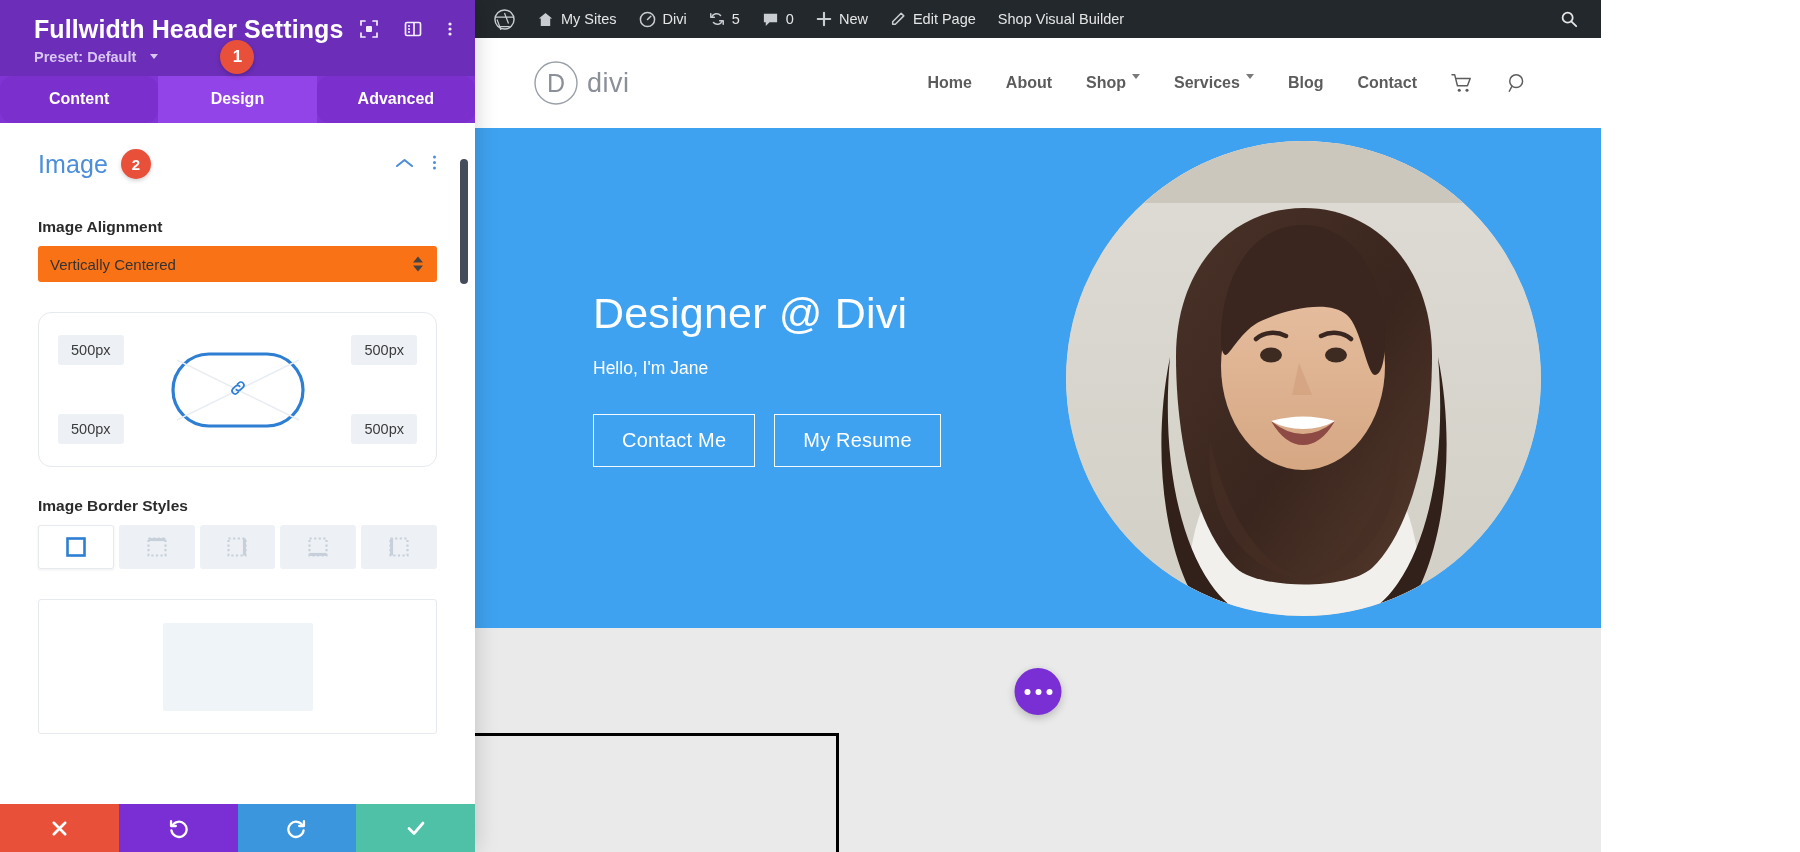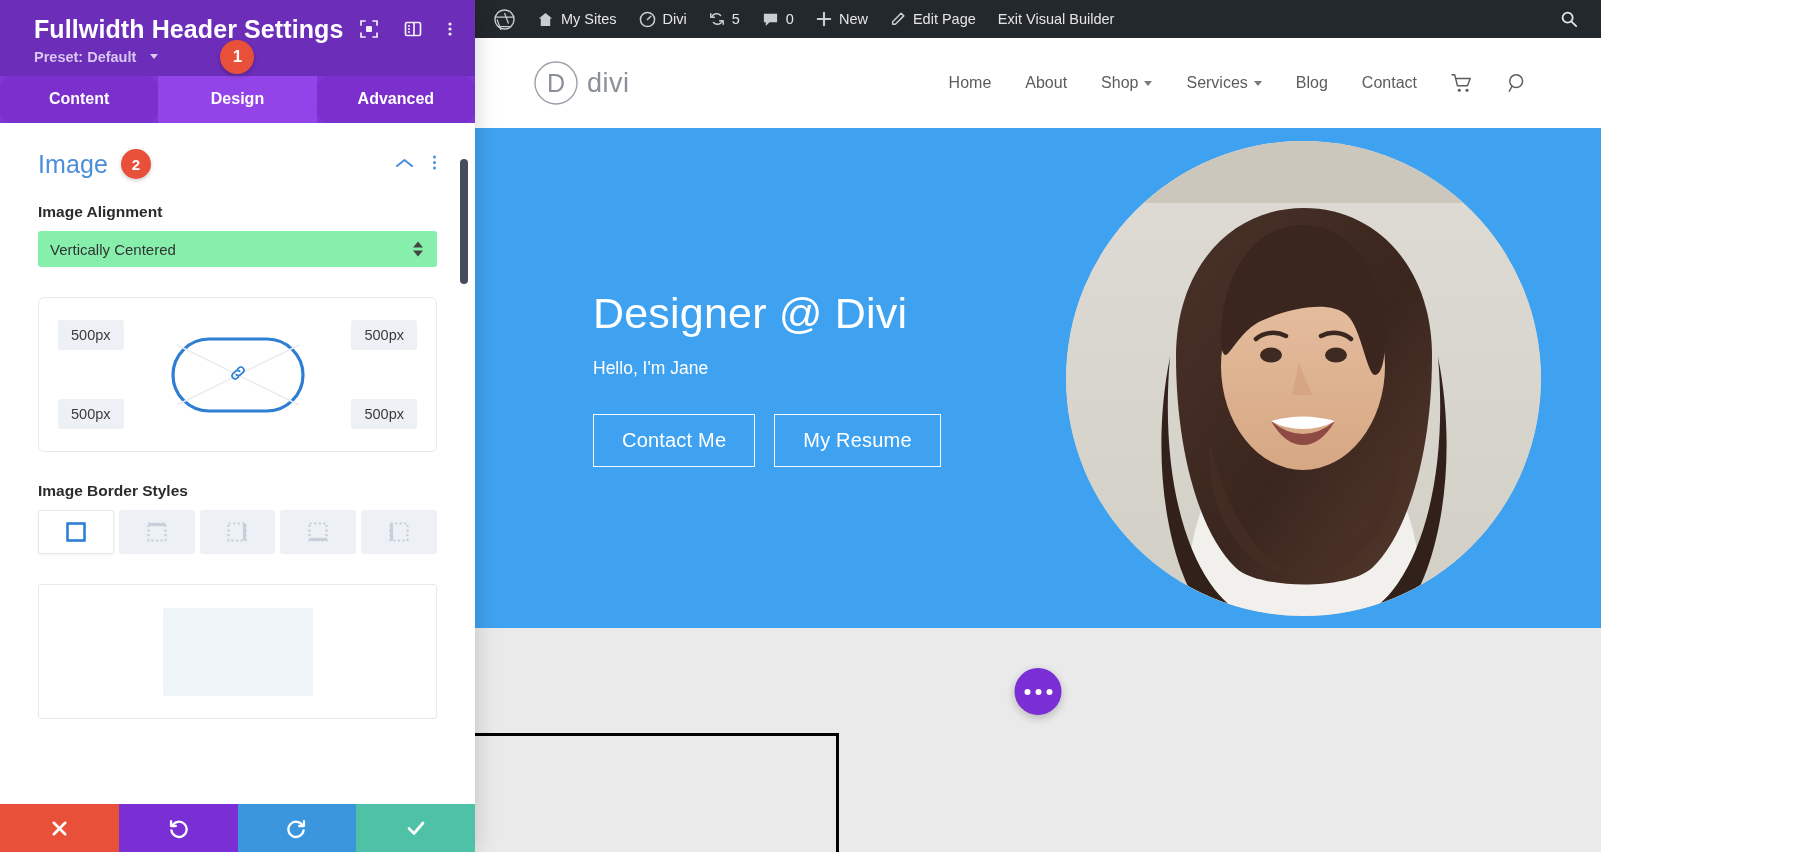--- a/index.html
+++ b/index.html
@@ -49,51 +49,51 @@
     display: flex; align-items: center; justify-content: center;
     box-shadow: 0 2px 5px rgba(0,0,0,.22); z-index: 5;
   }
 
   .panel-body {
     flex: 1; overflow: hidden; position: relative; background: #fff;
     padding: 0; 
   }
   .panel-scroll { padding: 26px 38px 20px 38px; height: 100%; position: relative; }
 
-  .section-head { display: flex; align-items: center; margin-bottom: 24px; }
+  .section-head { display: flex; align-items: center; margin-bottom: 39px; }
   .section-title {
     color: #4C8EDA; font-size: 25px; font-weight: 400; letter-spacing: .1px;
   }
   .num-badge {
     width: 30px; height: 30px; border-radius: 50%; background: #E8503A;
     color: #fff; font-size: 15px; font-weight: 700; display: flex;
     align-items: center; justify-content: center; margin-left: 13px;
     box-shadow: 0 2px 4px rgba(0,0,0,.18); flex: none;
   }
   .section-head-actions { margin-left: auto; display: flex; align-items: center; gap: 18px; }
 
   .field-label {
     font-size: 15.5px; color: #2B2B2B; font-weight: 600; margin-bottom: 10px;
     display: flex; align-items: center;
   }
   .select-box {
-    height: 36px; background: #86efac; border: none; border-radius: 3px;
+    height: 36px; background: #f97316; border: none; border-radius: 3px;
     display: flex; align-items: center; padding: 0 12px; font-size: 15px;
     color: #333; position: relative; cursor: pointer; margin-bottom: 30px;
   }
   .select-arrows {
     position: absolute; right: 14px; top: 50%; transform: translateY(-50%);
     display: flex; flex-direction: column; gap: 3px; align-items: center;
   }
   .ar-up { width:0;height:0;border-left:5px solid transparent;border-right:5px solid transparent;border-bottom:6px solid #444; }
   .ar-dn { width:0;height:0;border-left:5px solid transparent;border-right:5px solid transparent;border-top:6px solid #444; }
 
   
   .corners-box {
-    border: 1px solid #E6E9ED; border-radius: 6px; padding: 18px 8px;
+    border: 1px solid #E6E9ED; border-radius: 13px; padding: 18px 8px;
     margin-bottom: 30px; position: relative; height: 155px;
   }
   .corner-pill {
     position: absolute; background: #EDF1F5; border-radius: 3px;
     font-size: 14.5px; color: #3B3B3B; padding: 7px 13px; cursor: text;
   }
   .c-tl { top: 22px; left: 19px; }
   .c-tr { top: 22px; right: 19px; }
   .c-bl { bottom: 22px; left: 19px; }
   .c-br { bottom: 22px; right: 19px; }
@@ -147,21 +147,21 @@
 
   .site-header {
     height: 90px; background: #fff; display: flex; align-items: center;
     padding: 0 55px 0 58px; box-shadow: 0 1px 0 rgba(0,0,0,.04);
   }
   .logo { display: flex; align-items: center; gap: 8px; }
   .logo-text { font-size: 27px; color: #8B8F98; font-weight: 300; letter-spacing: .5px; }
   .nav { margin-left: auto; display: flex; align-items: center; gap: 0; }
   .nav-item {
     font-size: 16px; color: #5C5C5C; padding: 0 17px; cursor: pointer;
-    display: flex; align-items: center; gap: 6px; white-space: nowrap;
+    display: flex; align-items: flex-start; gap: 6px; white-space: nowrap; font-weight: bold;
   }
   .nav-caret { width:0;height:0;border-left:4.5px solid transparent;border-right:4.5px solid transparent;border-top:5.5px solid #7a7a7a; }
 
   .hero {
     background: #3FA2F0; height: 500px; display: flex; align-items: center;
     padding: 0 60px 0 118px; position: relative;
   }
   .hero-left { width: 50%; color: #fff; }
   .hero-title { font-size: 43px; font-weight: 400; margin-bottom: 18px; letter-spacing: .2px; }
   .hero-sub { font-size: 17.5px; line-height: 1.45; margin-bottom: 4px; }
@@ -405,21 +405,21 @@
           </svg>
         <span>New</span>
       </div>
       <div class="ab-item">
         <svg width="16" height="16" viewBox="0 0 18 18">
             <path d="M12.5 2.5l3 3L6 15H3v-3z" fill="none" stroke="#c9cdd1" stroke-width="1.7" stroke-linejoin="round"></path>
           </svg>
         <span>Edit Page</span>
       </div>
       <div class="ab-item">
-        <span>Exit Visual Builder</span>
+        <span>Shop Visual Builder</span>
       </div>
       <div class="ab-spacer"></div>
       <div class="ab-item">
         <svg width="18" height="18" viewBox="0 0 20 20" fill="none">
             <circle cx="8.5" cy="8.5" r="5.6" stroke="#e5e5e5" stroke-width="2"></circle>
             <path d="M12.8 12.8L18 18" stroke="#e5e5e5" stroke-width="2" stroke-linecap="round"></path>
           </svg>
       </div>
     </div>
 

